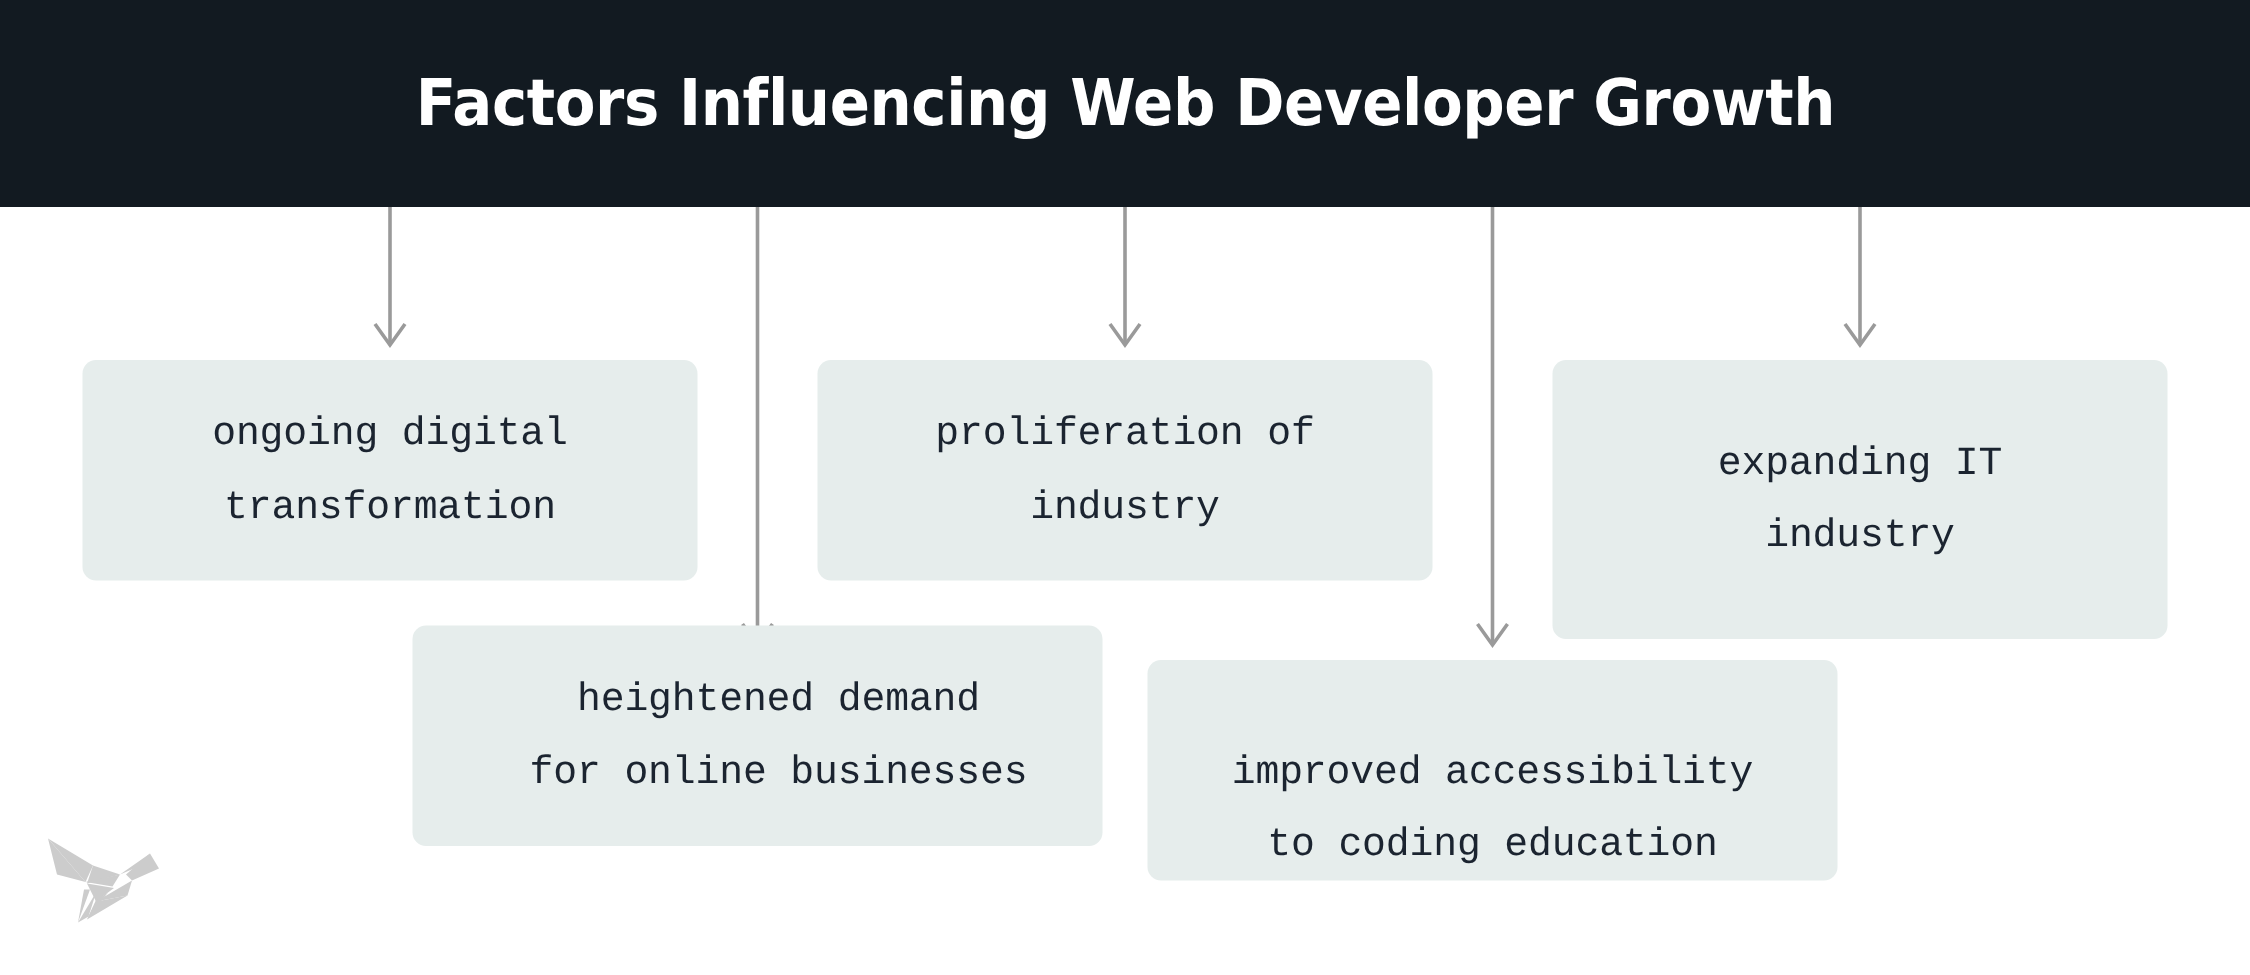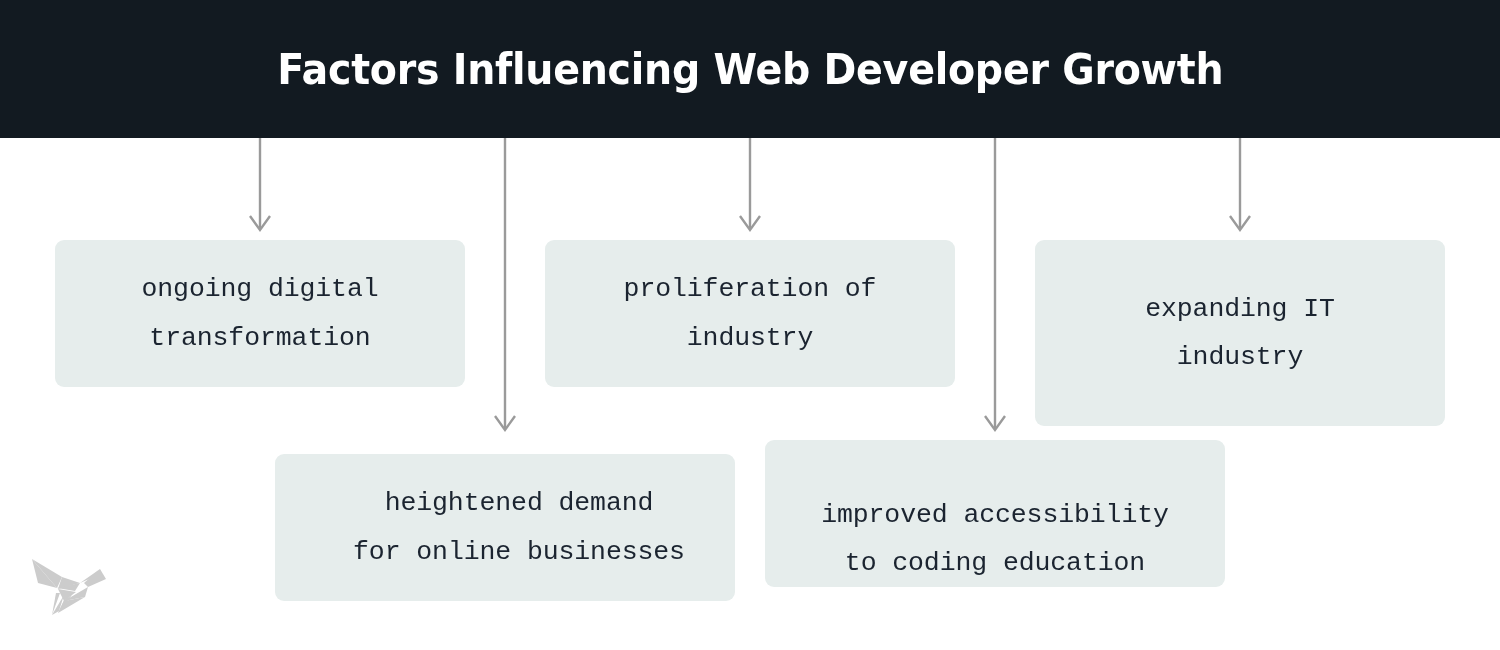--- a/index.html
+++ b/index.html
@@ -130,21 +130,21 @@
   <div class="node-box" style="left:545px; top:240px; width:410px; height:147px;">
     <div class="node-label">proliferation of
 industry</div>
   </div>
 
   <div class="node-box" style="left:1035px; top:240px; width:410px; height:186px;">
     <div class="node-label">expanding IT
 industry</div>
   </div>
 
-  <div class="node-box" style="left:275px; top:454px; width:460px; height:147px;padding-left:28px;">
+  <div class="node-box" style="left:275px; top:417px; width:460px; height:147px;padding-left:28px;">
     <div class="node-label">heightened demand
 for online businesses</div>
   </div>
 
   <div class="node-box" style="left:765px; top:440px; width:460px; height:147px;align-items:flex-end;">
     <div class="node-label">improved accessibility
 to coding education</div>
   </div>
 
   <svg id="watermark-logo" viewBox="0 0 84 76" width="84" height="76" xmlns="http://www.w3.org/2000/svg">

